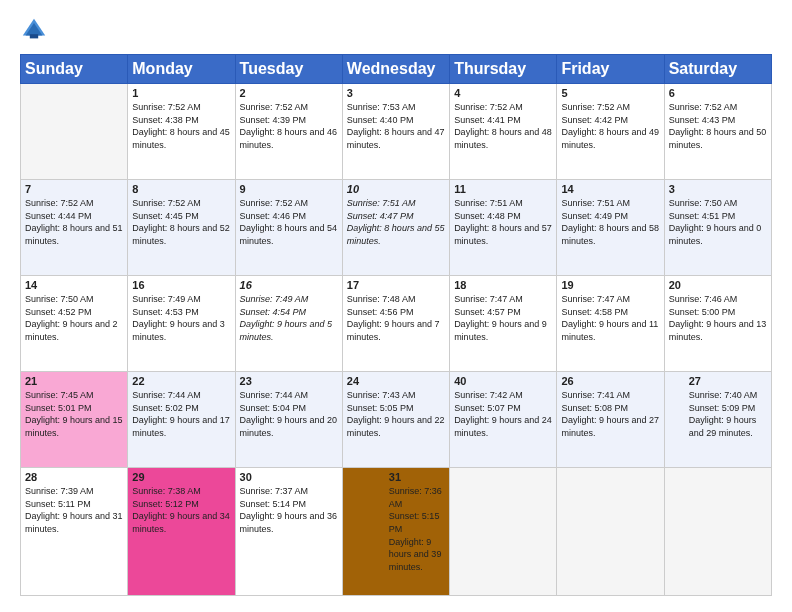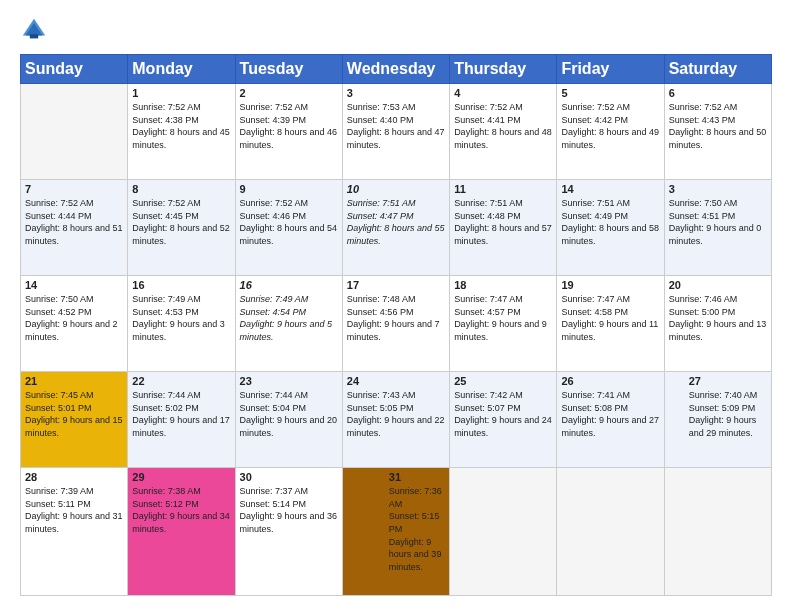--- a/index.html
+++ b/index.html
@@ -179,29 +179,29 @@
           <td style="background-color: rgb(255, 255, 255);"><span class="day-num">17</span>
         <span class="day-info">Sunrise: 7:48 AM<br>Sunset: 4:56 PM<br>Daylight: 9 hours and 7 minutes.</span></td>
           <td style="background-color: rgb(255, 255, 255);"><span class="day-num">18</span>
         <span class="day-info">Sunrise: 7:47 AM<br>Sunset: 4:57 PM<br>Daylight: 9 hours and 9 minutes.</span></td>
           <td style="background-color: rgb(255, 255, 255);"><span class="day-num">19</span>
         <span class="day-info">Sunrise: 7:47 AM<br>Sunset: 4:58 PM<br>Daylight: 9 hours and 11 minutes.</span></td>
           <td style="background-color: rgb(255, 255, 255);"><span class="day-num">20</span>
         <span class="day-info">Sunrise: 7:46 AM<br>Sunset: 5:00 PM<br>Daylight: 9 hours and 13 minutes.</span></td>
         </tr>
         <tr>
-          <td style="background-color: #eab308;"><span class="day-num">21</span>
+          <td style="background-color: #f9a8d4;"><span class="day-num">21</span>
         <span class="day-info">Sunrise: 7:45 AM<br>Sunset: 5:01 PM<br>Daylight: 9 hours and 15 minutes.</span></td>
           <td style="background-color: rgb(238, 242, 251);"><span class="day-num">22</span>
         <span class="day-info">Sunrise: 7:44 AM<br>Sunset: 5:02 PM<br>Daylight: 9 hours and 17 minutes.</span></td>
           <td style="background-color: rgb(238, 242, 251);"><span class="day-num">23</span>
         <span class="day-info">Sunrise: 7:44 AM<br>Sunset: 5:04 PM<br>Daylight: 9 hours and 20 minutes.</span></td>
           <td style="background-color: rgb(238, 242, 251);"><span class="day-num">24</span>
         <span class="day-info">Sunrise: 7:43 AM<br>Sunset: 5:05 PM<br>Daylight: 9 hours and 22 minutes.</span></td>
-          <td style="background-color: rgb(238, 242, 251);"><span class="day-num">25</span>
+          <td style="background-color: rgb(238, 242, 251);"><span class="day-num">40</span>
         <span class="day-info">Sunrise: 7:42 AM<br>Sunset: 5:07 PM<br>Daylight: 9 hours and 24 minutes.</span></td>
           <td style="background-color: rgb(238, 242, 251);"><span class="day-num">26</span>
         <span class="day-info">Sunrise: 7:41 AM<br>Sunset: 5:08 PM<br>Daylight: 9 hours and 27 minutes.</span></td>
           <td style="background-color: rgb(238, 242, 251); padding-left: 24px;"><span class="day-num">27</span>
         <span class="day-info">Sunrise: 7:40 AM<br>Sunset: 5:09 PM<br>Daylight: 9 hours and 29 minutes.</span></td>
         </tr>
         <tr>
           <td style="background-color: rgb(255, 255, 255);"><span class="day-num">28</span>
         <span class="day-info">Sunrise: 7:39 AM<br>Sunset: 5:11 PM<br>Daylight: 9 hours and 31 minutes.</span></td>
           <td style="background-color: #ec4899;"><span class="day-num">29</span>

